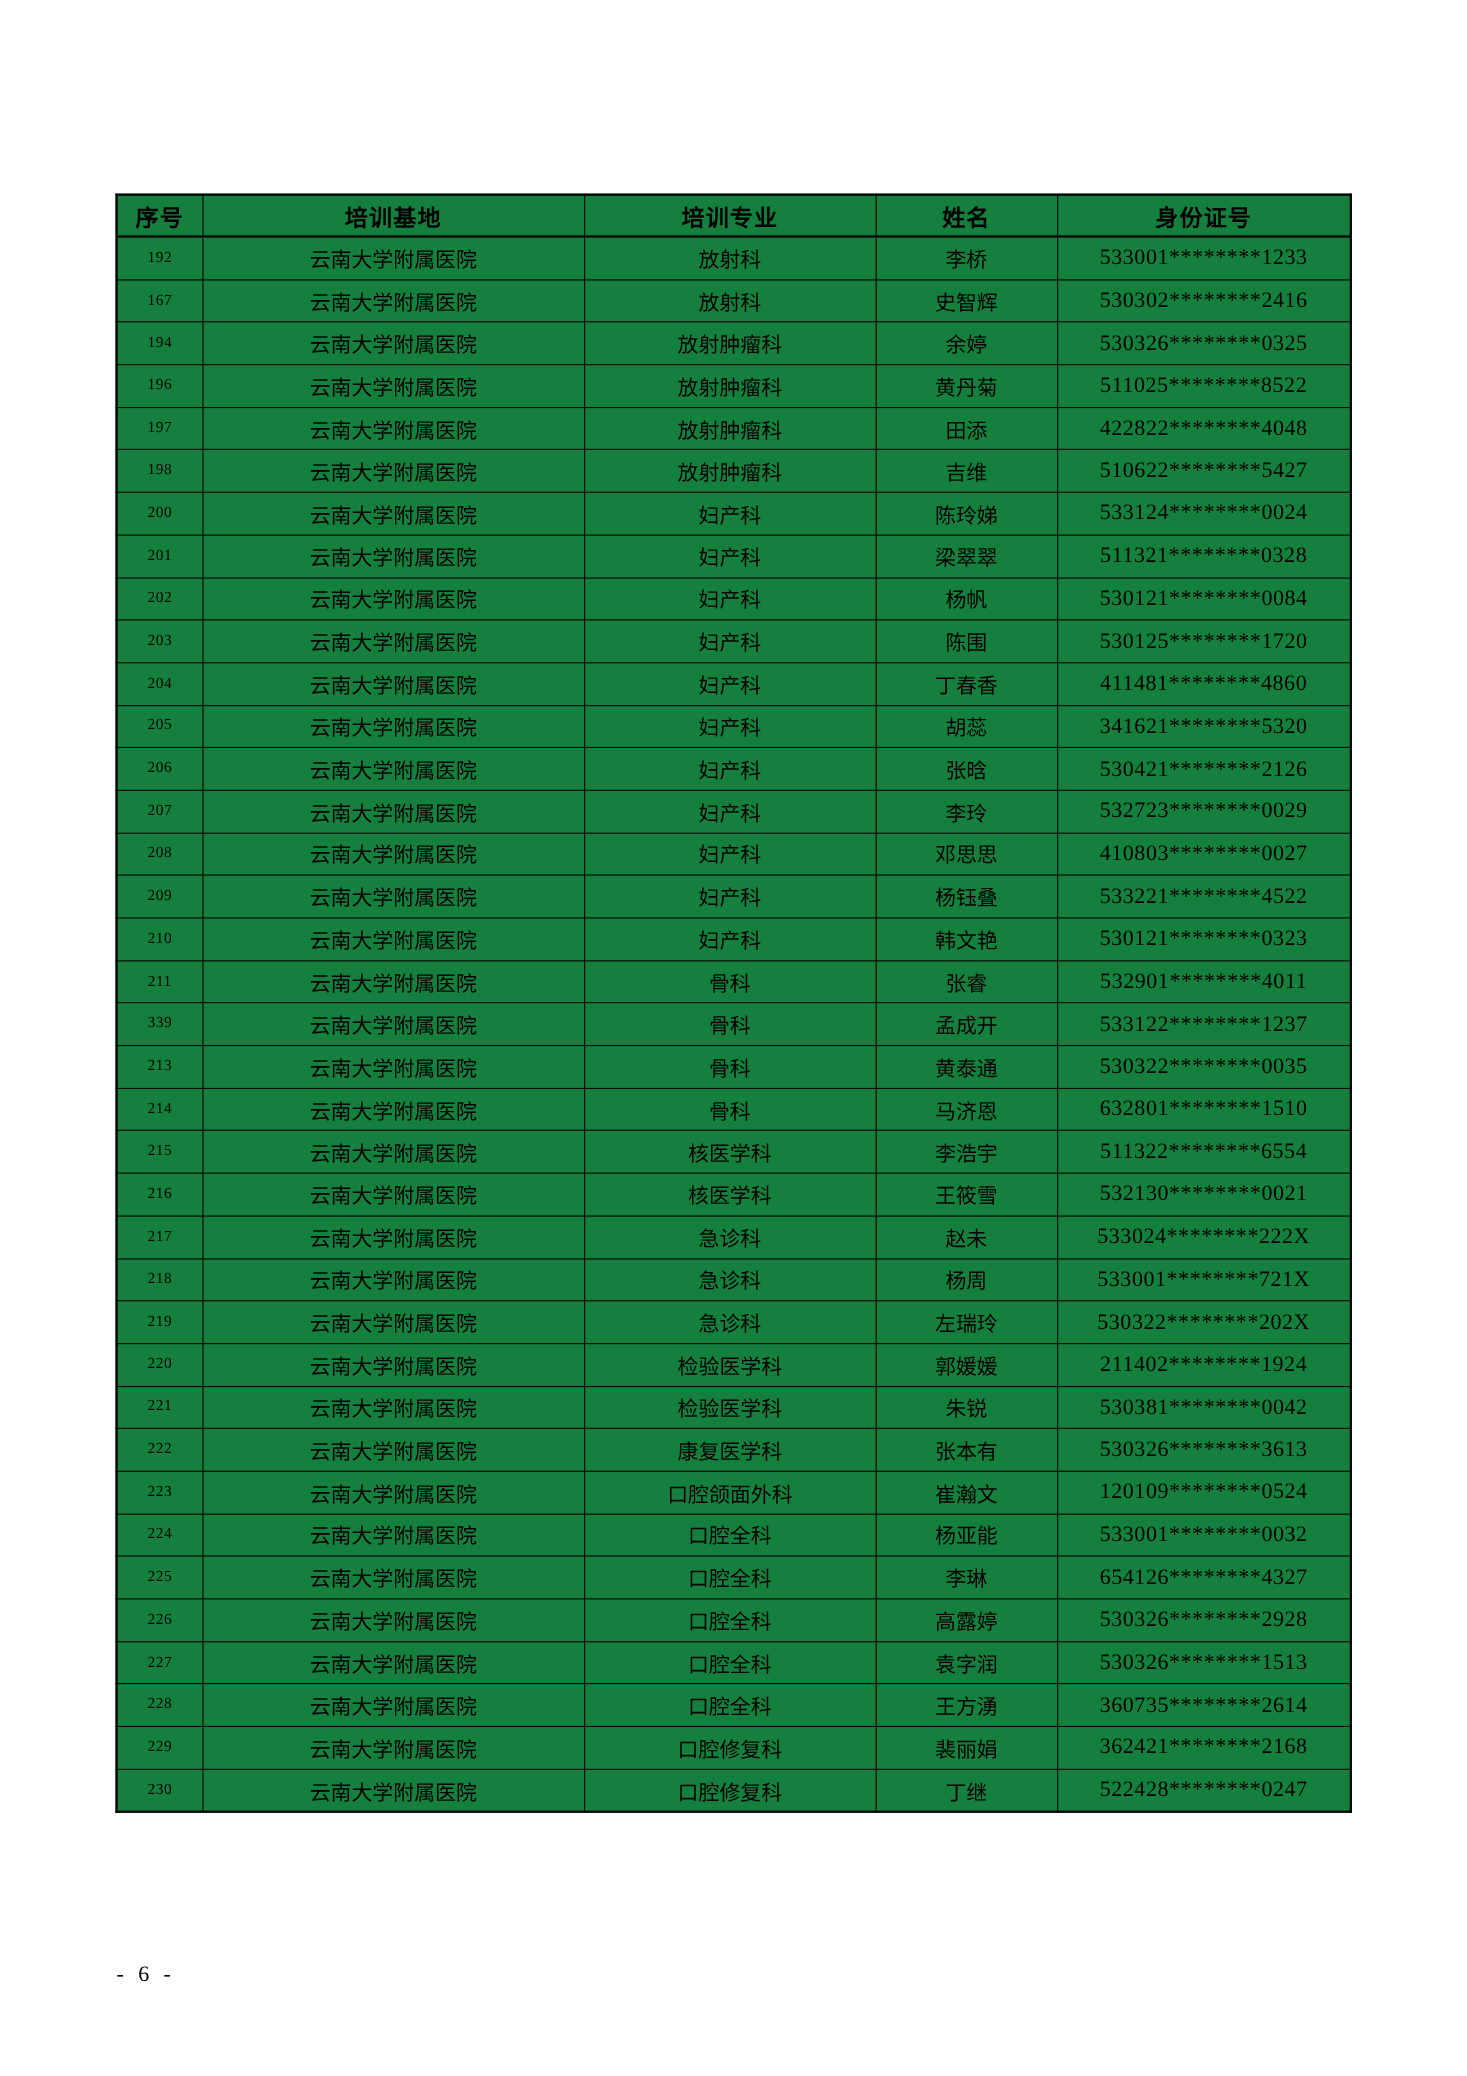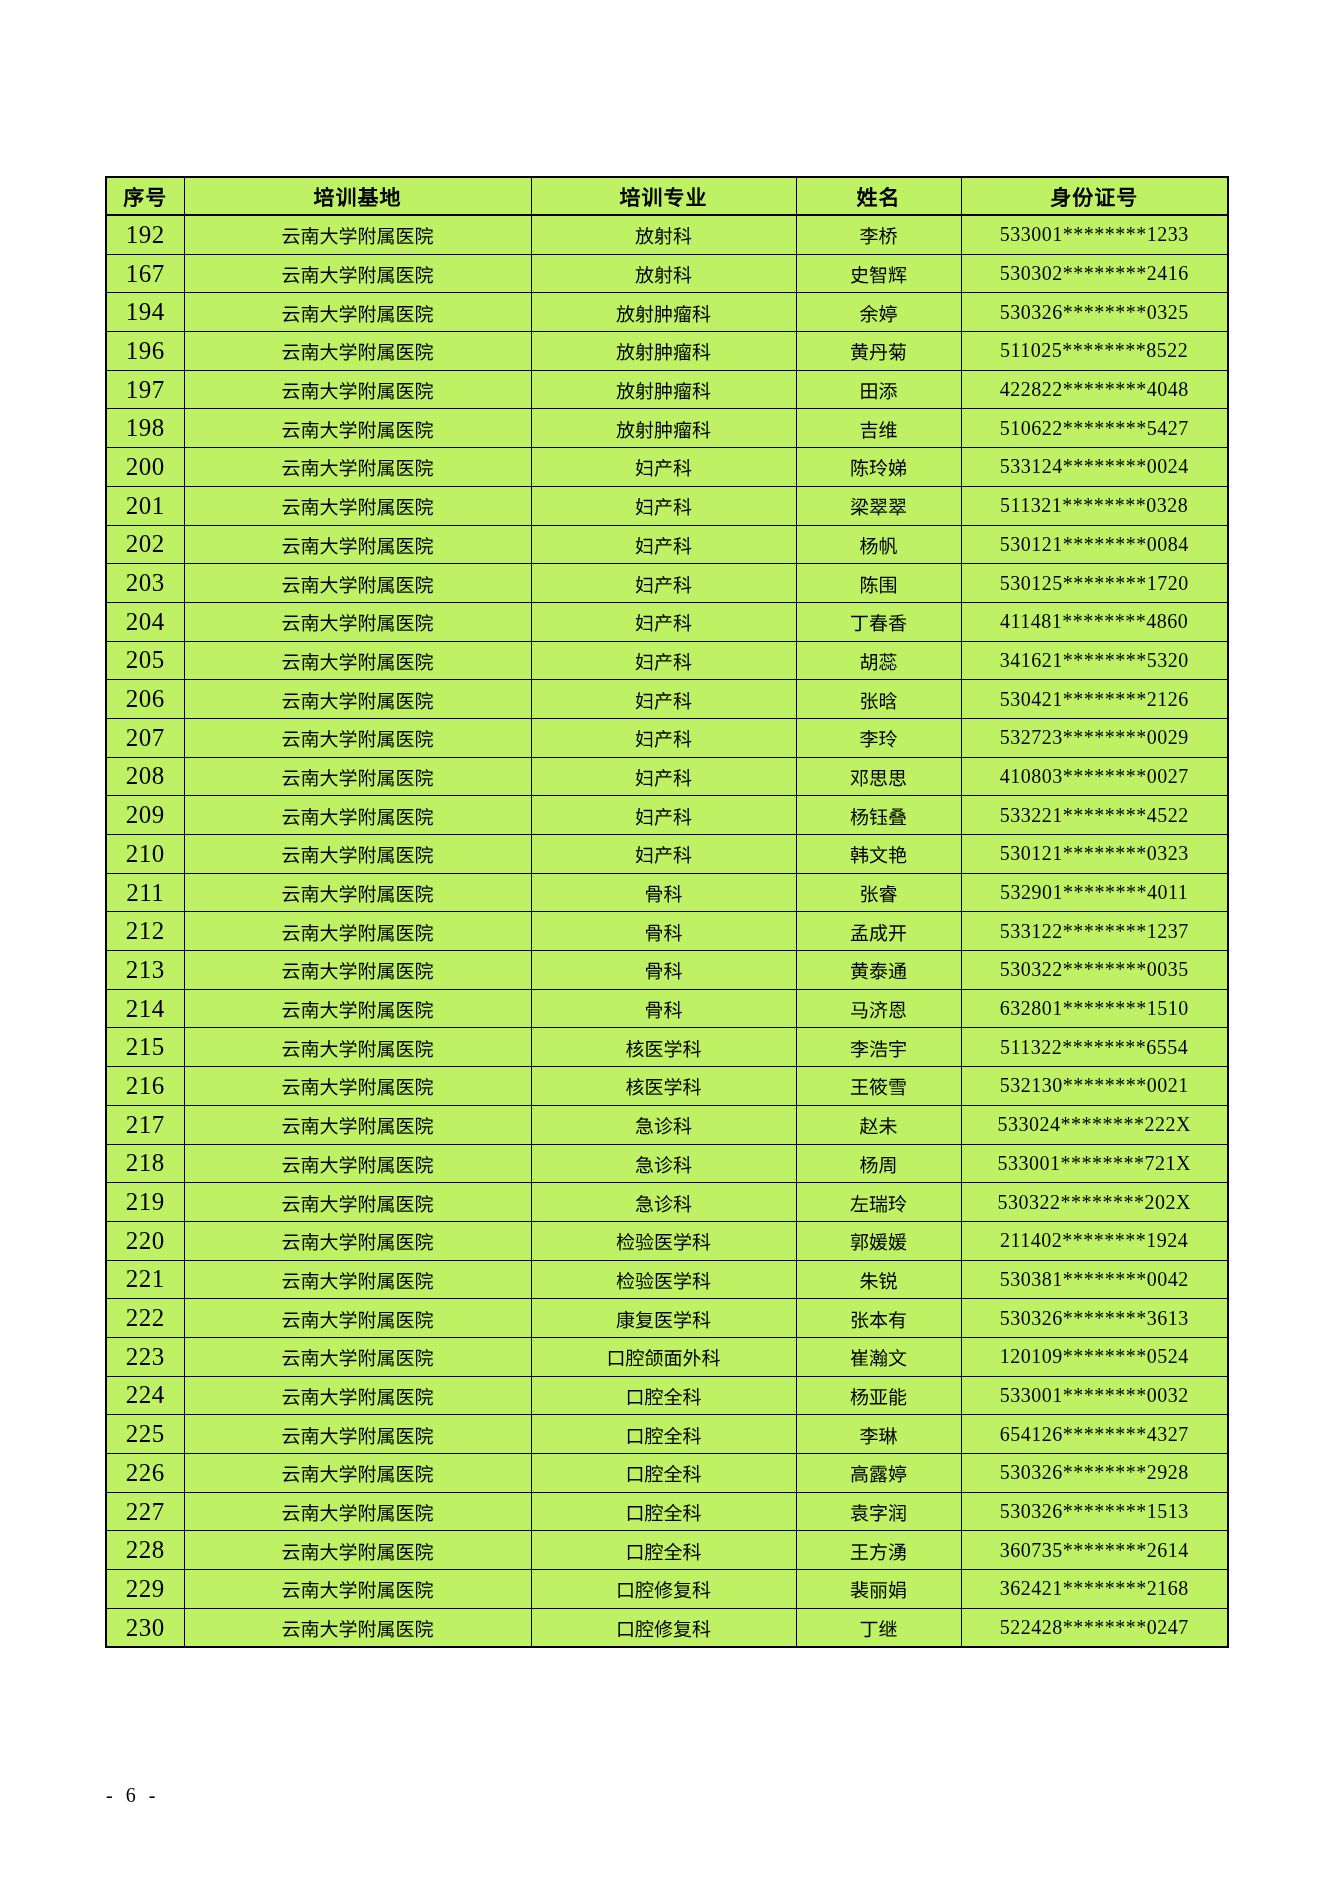--- a/index.html
+++ b/index.html
@@ -16,21 +16,21 @@
     font-family: "Liberation Serif", "DejaVu Serif", serif;
     overflow: hidden;
   }
   table.roster {
     position: absolute;
     left: 105px;
     top: 176px;
     width: 1122px;
     border-collapse: collapse;
     table-layout: fixed;
-    background: #bef264;
+    background: #15803d;
   }
   table.roster col.c-serial  { width: 78px;  }
   table.roster col.c-base    { width: 347px; }
   table.roster col.c-spec    { width: 265px; }
   table.roster col.c-name    { width: 165px; }
   table.roster col.c-id      { width: 267px; }
 
   table.roster th,
   table.roster td {
     border: 1px solid #000000;
@@ -46,21 +46,21 @@
     font-size: 21px;
     font-weight: 700;
     border-bottom: 2.5px solid #000000;
     letter-spacing: 1px;
   }
   table.roster tbody td {
     height: 37.7px;
     font-size: 19px;
   }
   table.roster tbody td:nth-child(1) {
-    font-size: 25px;
+    font-size: 14px;
     letter-spacing: 0.5px;
   }
   table.roster tbody td:nth-child(5) {
     font-size: 20px;
     letter-spacing: 0.5px;
   }
   .page-number {
     position: absolute;
     left: 106px;
     top: 1784px;
@@ -213,21 +213,21 @@
           <td>530121********0323</td>
         </tr>
         <tr>
           <td>211</td>
           <td>云南大学附属医院</td>
           <td>骨科</td>
           <td>张睿</td>
           <td>532901********4011</td>
         </tr>
         <tr>
-          <td>212</td>
+          <td>339</td>
           <td>云南大学附属医院</td>
           <td>骨科</td>
           <td>孟成开</td>
           <td>533122********1237</td>
         </tr>
         <tr>
           <td>213</td>
           <td>云南大学附属医院</td>
           <td>骨科</td>
           <td>黄泰通</td>

